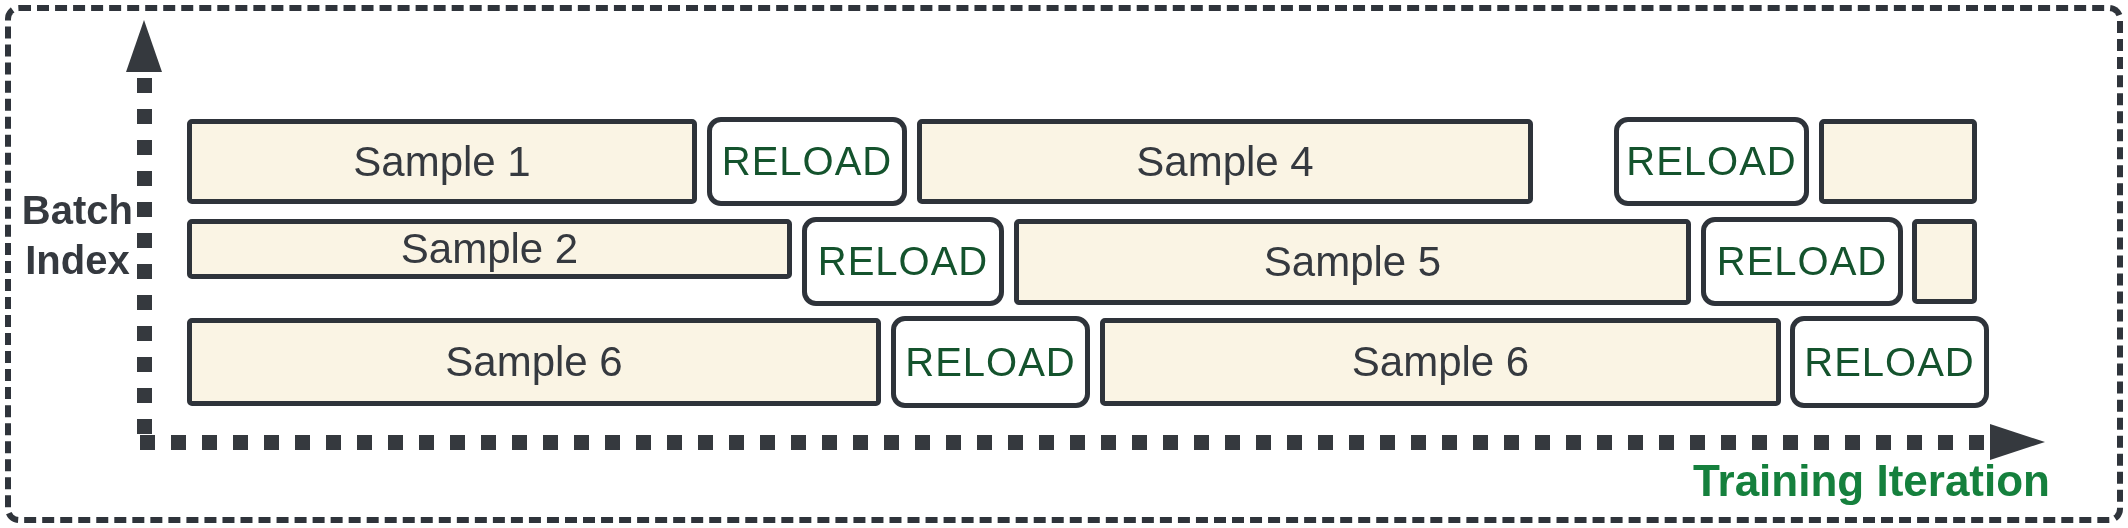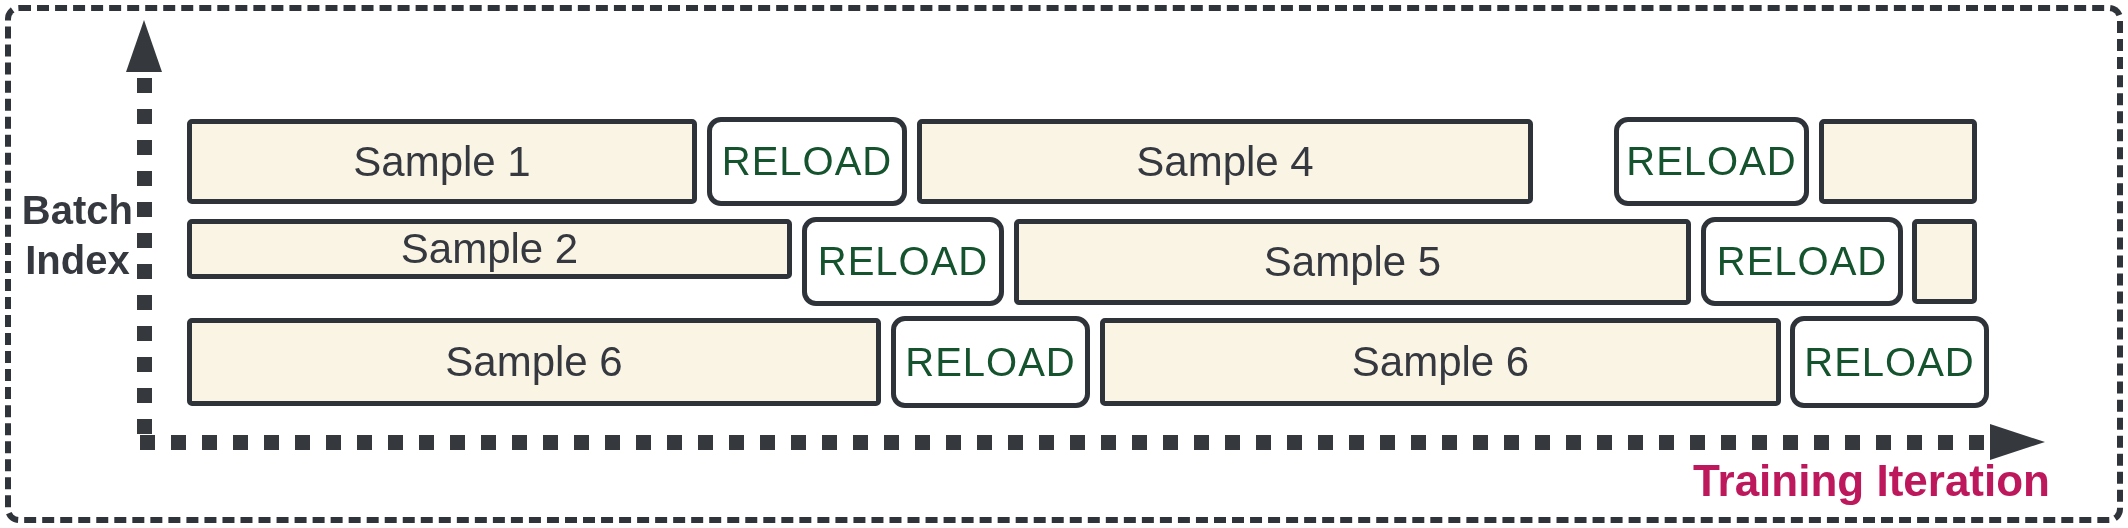--- a/index.html
+++ b/index.html
@@ -73,21 +73,21 @@
     font-size:40px;
     line-height:50px;
     color:#35393f;
     white-space:nowrap;
   }
   .x-label{
     position:absolute;
     right:78px;top:456px;
     font-weight:bold;
     font-size:44px;
-    color:#be185d;
+    color:#15803d;
     white-space:nowrap;
   }
 </style>
 </head>
 <body>
 
 <div id="canvas">
 
   <div class="outer-border"></div>
 

